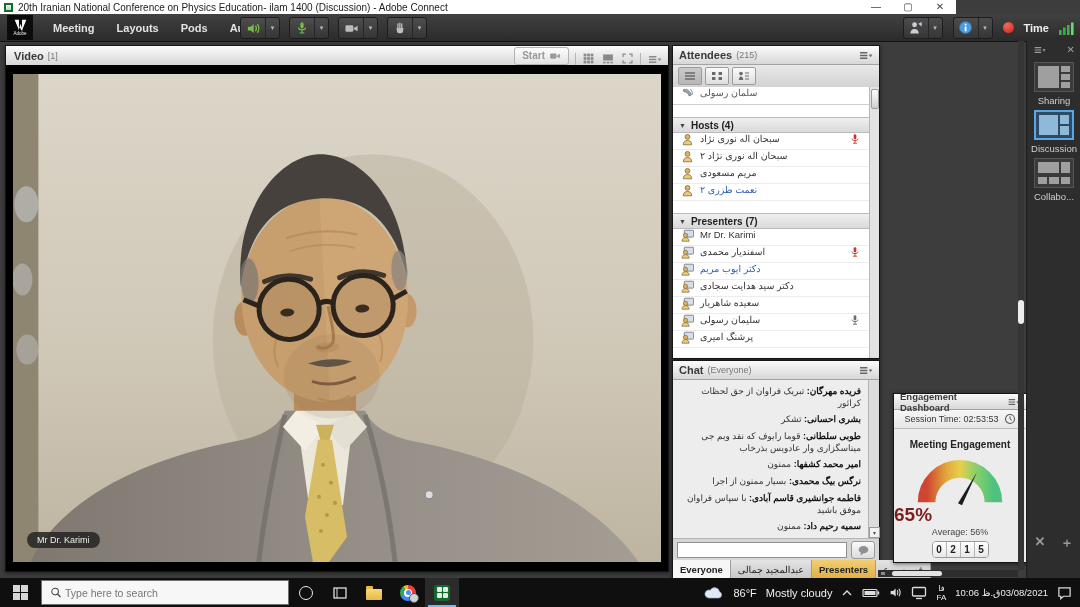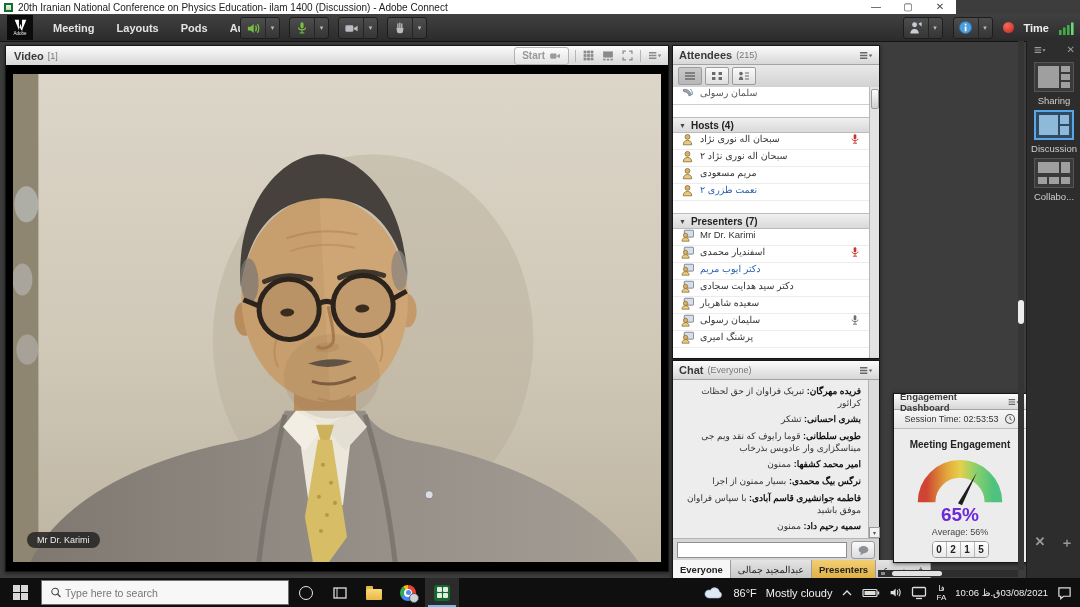--- a/index.html
+++ b/index.html
@@ -32,21 +32,21 @@
   .mb-right{right:6px;top:0;height:27px;display:flex;align-items:center;gap:10px;}
   .help{color:#eee;font-size:11px;font-weight:bold;}
   .recdot{width:11px;height:11px;border-radius:50%;background:radial-gradient(circle at 35% 30%,#f26a5e,#c5251a);}
   
   .pod{position:absolute;background:#fff;border:1px solid #161616;box-shadow:0 1px 4px rgba(0,0,0,.55);}
   .pod-h{height:18px;background:linear-gradient(#fbfbfb,#d7d7d7);border-bottom:1px solid #a3a3a3;
     display:flex;align-items:center;padding:0 6px;font-size:11px;font-weight:bold;color:#3a3a3a;gap:4px;}
   .pod-h .cnt{font-weight:normal;font-size:9px;color:#777;}
   .podmenu{margin-left:auto;display:flex;align-items:center;gap:2px;color:#666;}
   
-  .vh-right{margin-left:auto;display:flex;align-items:center;gap:6px;}
+  .vh-right{margin-left:auto;display:flex;align-items:flex-end;gap:6px;}
   .vbtn{display:flex;align-items:center;gap:4px;border:1px solid #b2b2b2;border-radius:3px;
     background:linear-gradient(#fdfdfd,#e2e2e2);color:#9a9a9a;font-size:10px;font-weight:bold;
     padding:1px 7px;height:14px;}
   .vico{color:#8a8a8a;}
   .vsep{width:1px;height:12px;background:#b5b5b5;}
   .video-body{position:absolute;left:0;top:19px;right:0;bottom:0;background:#000;}
   .video-frame{position:absolute;left:7px;top:9px;right:7px;bottom:9px;background:#111;overflow:hidden;}
   .nametag{position:absolute;left:14px;bottom:14px;background:rgba(35,35,35,.85);color:#eee;
     font-size:9px;padding:3px 10px;border-radius:9px;}
   
@@ -89,21 +89,21 @@
   .ctab.active{background:#f6f6f6;font-weight:bold;}
   .ctab.alert{background:linear-gradient(#f1cd74,#e0b143);font-weight:bold;}
   .grip{flex:1;background:repeating-linear-gradient(135deg,#cfcfcf 0 2px,#a8a8a8 2px 4px);}
   
   .eng{background:#ececec;}
   .eng .pod-h{height:15px;font-size:9.5px;}
   .sessrow{height:18px;background:linear-gradient(#f6f6f6,#e6e6e6);border-bottom:1px solid #bbb;
     display:flex;align-items:center;justify-content:center;gap:5px;font-size:9px;color:#333;}
   .melabel{text-align:center;font-size:10px;font-weight:bold;color:#222;margin-top:10px;}
   .gaugewrap{display:flex;justify-content:center;margin-top:4px;}
-  .engpct{text-align:center;font-size:19px;font-weight:bold;color:#6d28d9;margin-top:-2px;}
+  .engpct{font-size:19px;font-weight:bold;color:#7f1d1d;margin-top:-2px;}
   .engavg{text-align:center;font-size:9px;color:#444;margin-top:1px;}
   .counter{display:flex;justify-content:center;margin-top:4px;}
   .counter .cwrap{display:flex;border:1px solid #9a9a9a;border-radius:4px;overflow:hidden;background:#fcfcfc;}
   .digit{width:13px;height:15px;display:flex;align-items:center;justify-content:center;
     font-size:10px;font-weight:bold;color:#222;border-right:1px solid #b5b5b5;background:linear-gradient(#fff,#e9e9e9);}
   .digit:last-child{border-right:none;}
   
   .sidebar{left:1026px;top:41px;width:54px;height:537px;background:#2d2d2d;border-left:1px solid #1c1c1c;}
   .sb-top{display:flex;align-items:center;justify-content:space-between;padding:3px 6px;color:#9a9a9a;}
   .tile{margin:4px auto 0;width:40px;height:30px;background:#3a3a3a;border:1px solid #555;

